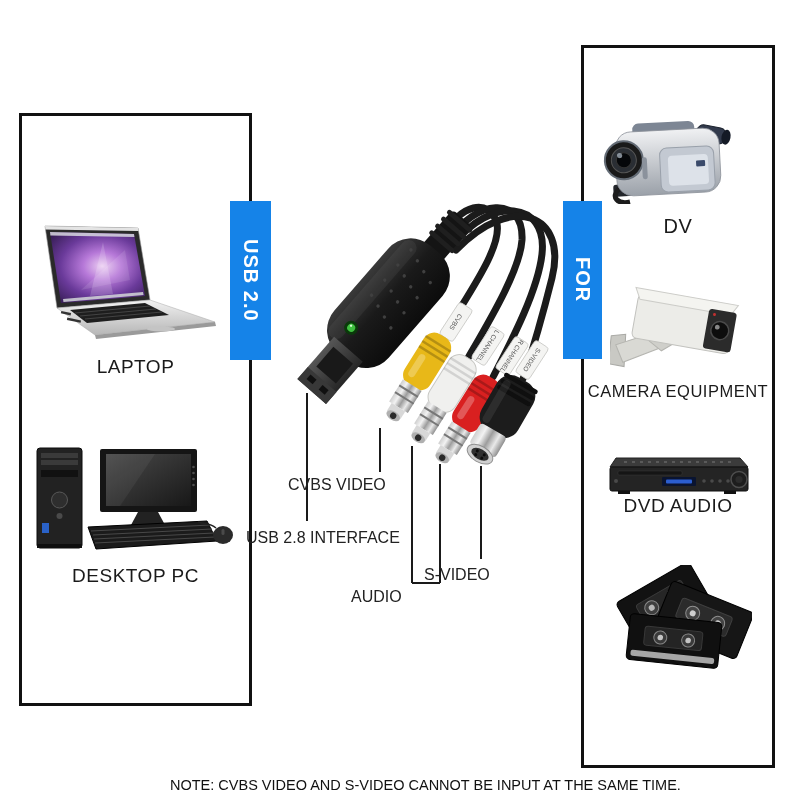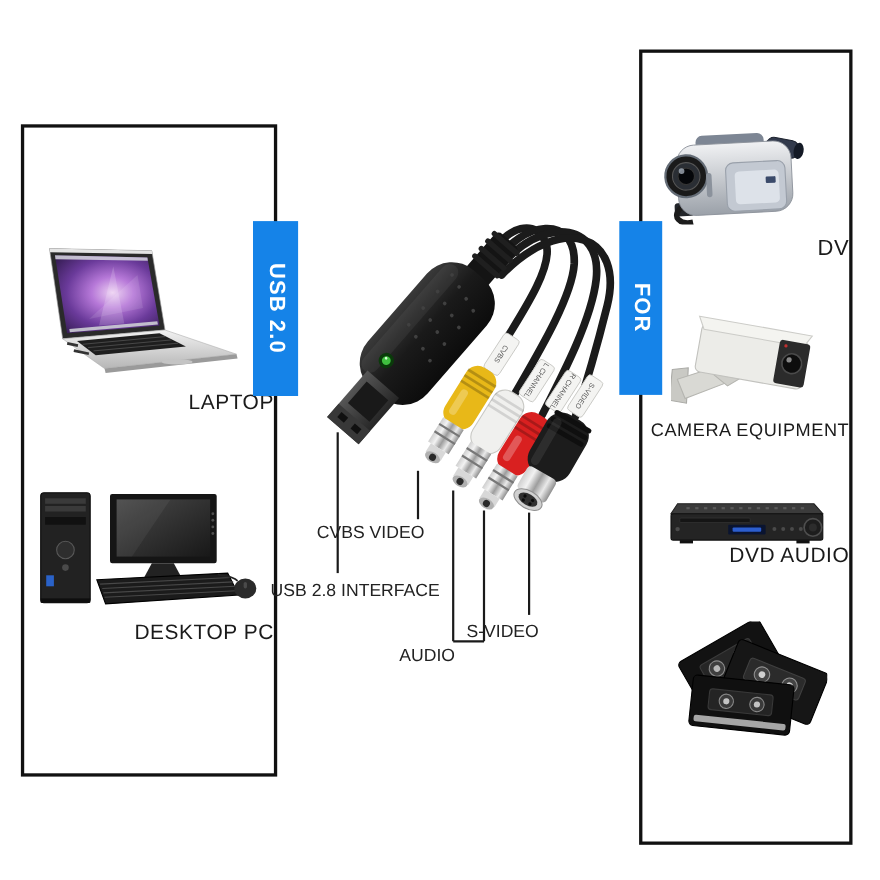--- a/index.html
+++ b/index.html
@@ -6,27 +6,27 @@
   .stage{position:relative;width:800px;height:800px;background:#ffffff;overflow:hidden;
          font-family:"Liberation Sans",sans-serif;color:#1a1a1a;}
   .panel{position:absolute;border:3px solid #111;background:#fff;}
   .panel-left{left:19px;top:113px;width:227px;height:587px;}
   .panel-right{left:581px;top:45px;width:188px;height:717px;}
   .banner{position:absolute;z-index:6;display:flex;align-items:center;justify-content:center;}
   .banner span{writing-mode:vertical-rl;color:#fff;font-size:20px;font-weight:700;letter-spacing:1px;}
   .banner-usb{left:230px;top:201px;width:41px;height:159px;}
   .banner-for{left:563px;top:201px;width:39px;height:158px;}
   .device-img{position:absolute;}
-  .device-label{position:absolute;left:0;right:0;text-align:right;font-size:19px;
+  .device-label{position:absolute;left:0;right:0;text-align:center;font-size:19px;
                 letter-spacing:.5px;color:#1a1a1a;white-space:nowrap;}
   .product-svg{position:absolute;left:0;top:0;z-index:3;}
   .callout{position:absolute;z-index:7;font-size:16px;color:#222;text-align:left;white-space:nowrap;}
   .co-cvbs{left:288px;top:476px;width:160px;}
   .co-usb{left:246px;top:529px;width:160px;}
-  .co-audio{left:363px;top:588px;width:120px;}
+  .co-audio{left:351px;top:588px;width:120px;}
   .co-svideo{left:424px;top:566px;width:120px;}
   .note{position:absolute;left:170px;top:777px;font-size:14.5px;color:#111;white-space:nowrap;z-index:7;}
 </style>
 </head>
 <body>
 
 <div class="stage">
 
   <div class="panel panel-left">
 
@@ -357,13 +357,14 @@
       <path d="M412,446 V583 M440,464 V583 M412,583 H440"></path>
       <path d="M481,466 V559"></path>
     </g>
   </svg>
 
   <div class="callout co-cvbs">CVBS VIDEO</div>
   <div class="callout co-usb">USB 2.8 INTERFACE</div>
   <div class="callout co-audio">AUDIO</div>
   <div class="callout co-svideo">S-VIDEO</div>
 
+  <div class="note">NOTE: CVBS VIDEO AND S-VIDEO CANNOT BE INPUT AT THE SAME TIME.</div>
 </div>
 
 </body></html>

